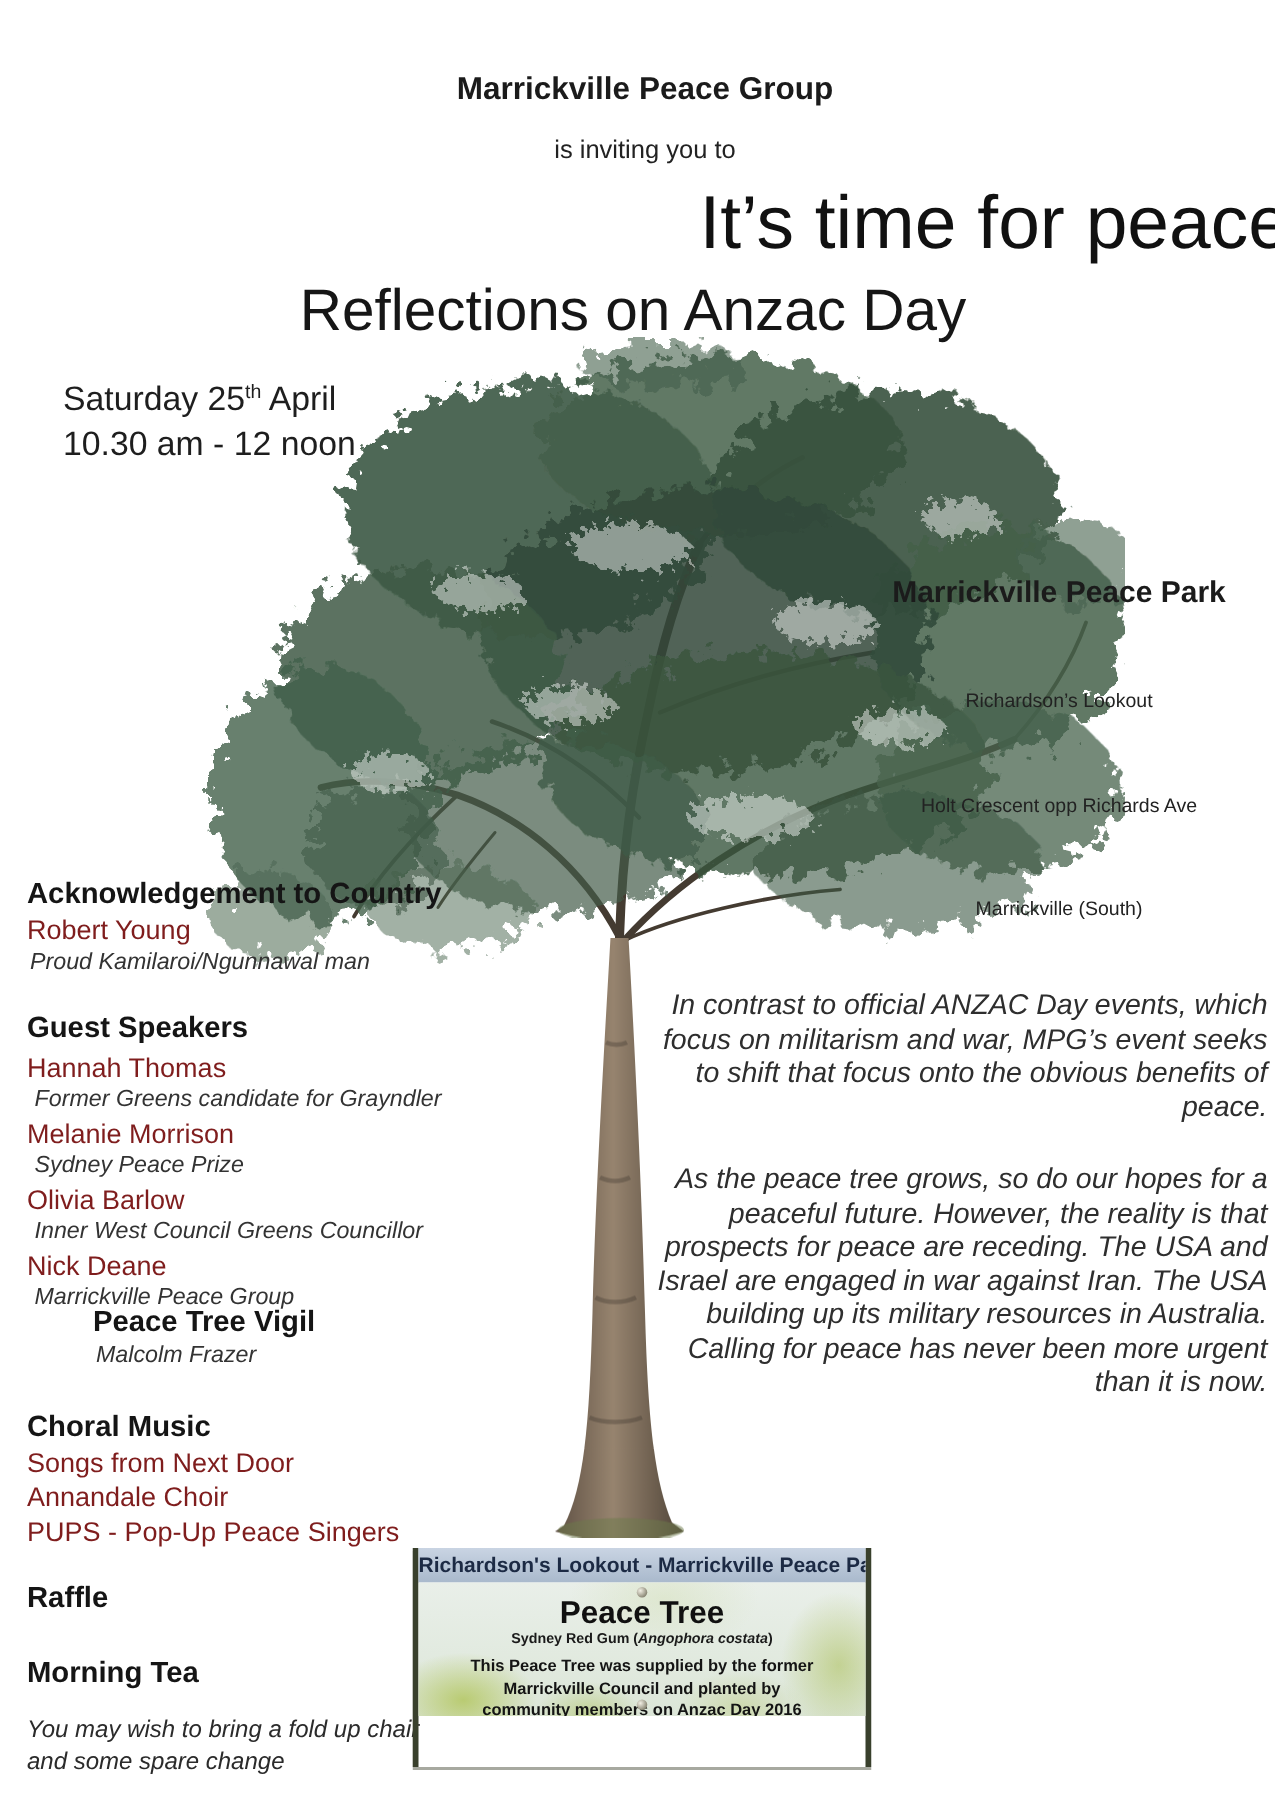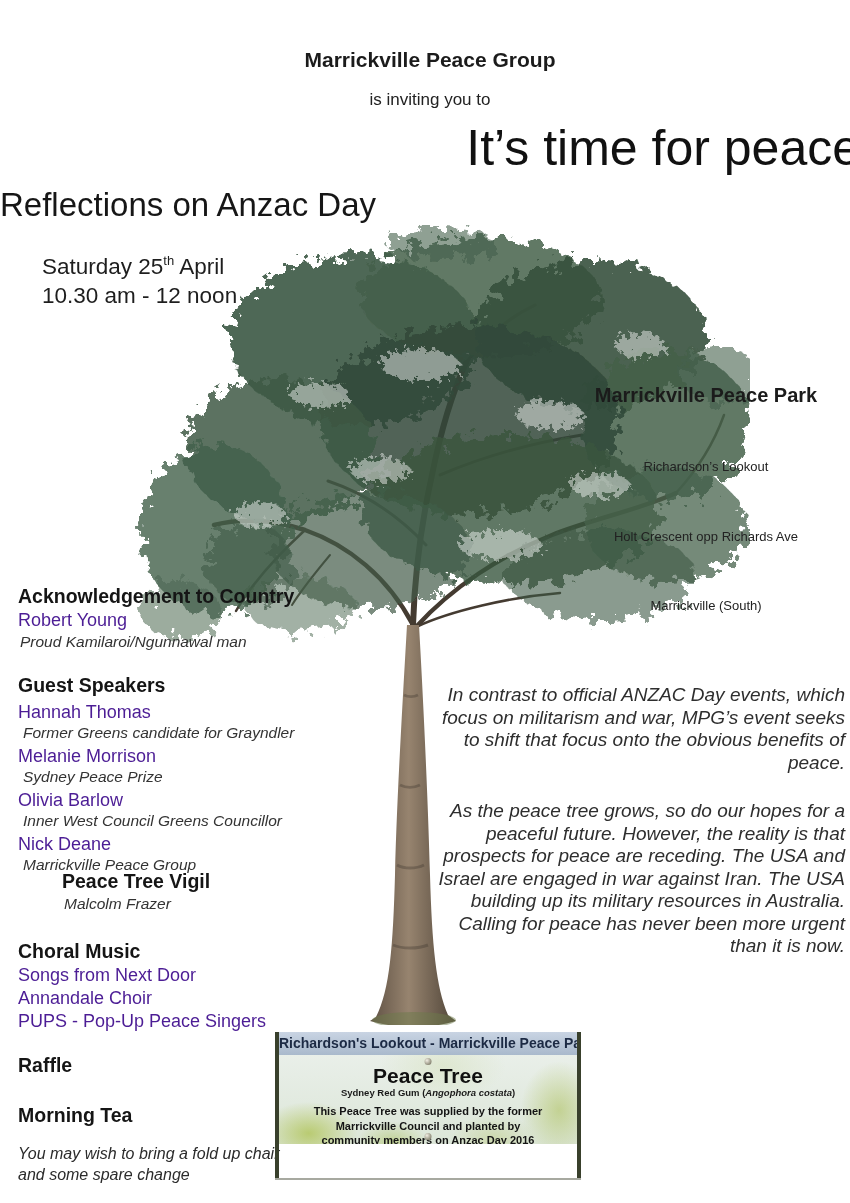--- a/index.html
+++ b/index.html
@@ -8,50 +8,50 @@
     background:#ffffff; overflow:hidden; color:#1b1b1b;
     font-family:"Liberation Sans", sans-serif;
     padding-left:10px;
   }
   .abs { position:absolute; }
 
   
   .org      { top:48px;  left:0; right:0; text-align:center; font-size:21px; font-weight:bold; }
   .invite   { top:90px;  left:0; right:0; text-align:center; font-size:17px; color:#222; }
   .title    { top:118px; left:0; right:0; text-align:right; font-size:50px; line-height:60px; color:#111; }
-  .subtitle { top:186px; left:0; right:16px; text-align:left; font-size:33px; color:#161616; }
+  .subtitle { top:186px; left:0; right:16px; text-align:center; font-size:39px; color:#161616; }
 
   
   .datetime { top:246px; left:42px; font-size:22.5px; line-height:29px; color:#1e1e1e; }
   .datetime sup { font-size:13px; }
 
   
   .venue { top:382px; left:556px; width:300px; text-align:center; }
   .venue-name { font-size:20px; font-weight:bold; line-height:26px; }
   .venue-line { font-size:13px; line-height:21.5px; color:#222;margin-top:48px; }
 
   
   .sec { left:18px; width:350px; }
   .sec-h   { font-size:19.5px; font-weight:bold; line-height:26px; color:#151515; }
-  .sec-n   { font-size:18px;   line-height:23px; color:#4c1d95; }
+  .sec-n   { font-size:18px;   line-height:23px; color:#7f1d1d; }
   .sec-i   { font-size:15.5px; line-height:20px; font-style:italic; color:#333; padding-left:2px; }
   .ack    { top:583px; }
   .guests { top:672px; }
   .guests .sec-n { line-height:22px; padding-top:3px; }
   .guests .sec-i { line-height:19px; padding-left:5px; }
   .vigil  { top:868px;margin-left:44px; }
   .choral { top:938px; }
   .choral .sec-n { line-height:23px; }
   .raffle { top:1052px; }
   .tea    { top:1102px; }
   .note   { top:1143px; font-size:16px; line-height:21px; font-style:italic; color:#2b2b2b; }
 
   
   .about { top:660px; left:428px; width:417px; text-align:right;
-           font-style:italic; font-size:19px; line-height:22.5px; color:#2e2e2e;margin-top:24px; }
+           font-style:italic; font-size:19px; line-height:22.5px; color:#2e2e2e; }
   .about p { margin:0; }
   .about p + p { margin-top:26px; }
 
   
   .tree { top:225px; left:120px; }
 
   
   .sign { top:1032px; left:275px; width:298px; height:146px;
           border-left:4px solid #39402c; border-right:4px solid #39402c;
           box-shadow:0 2px 0 rgba(60,65,45,.45); }

